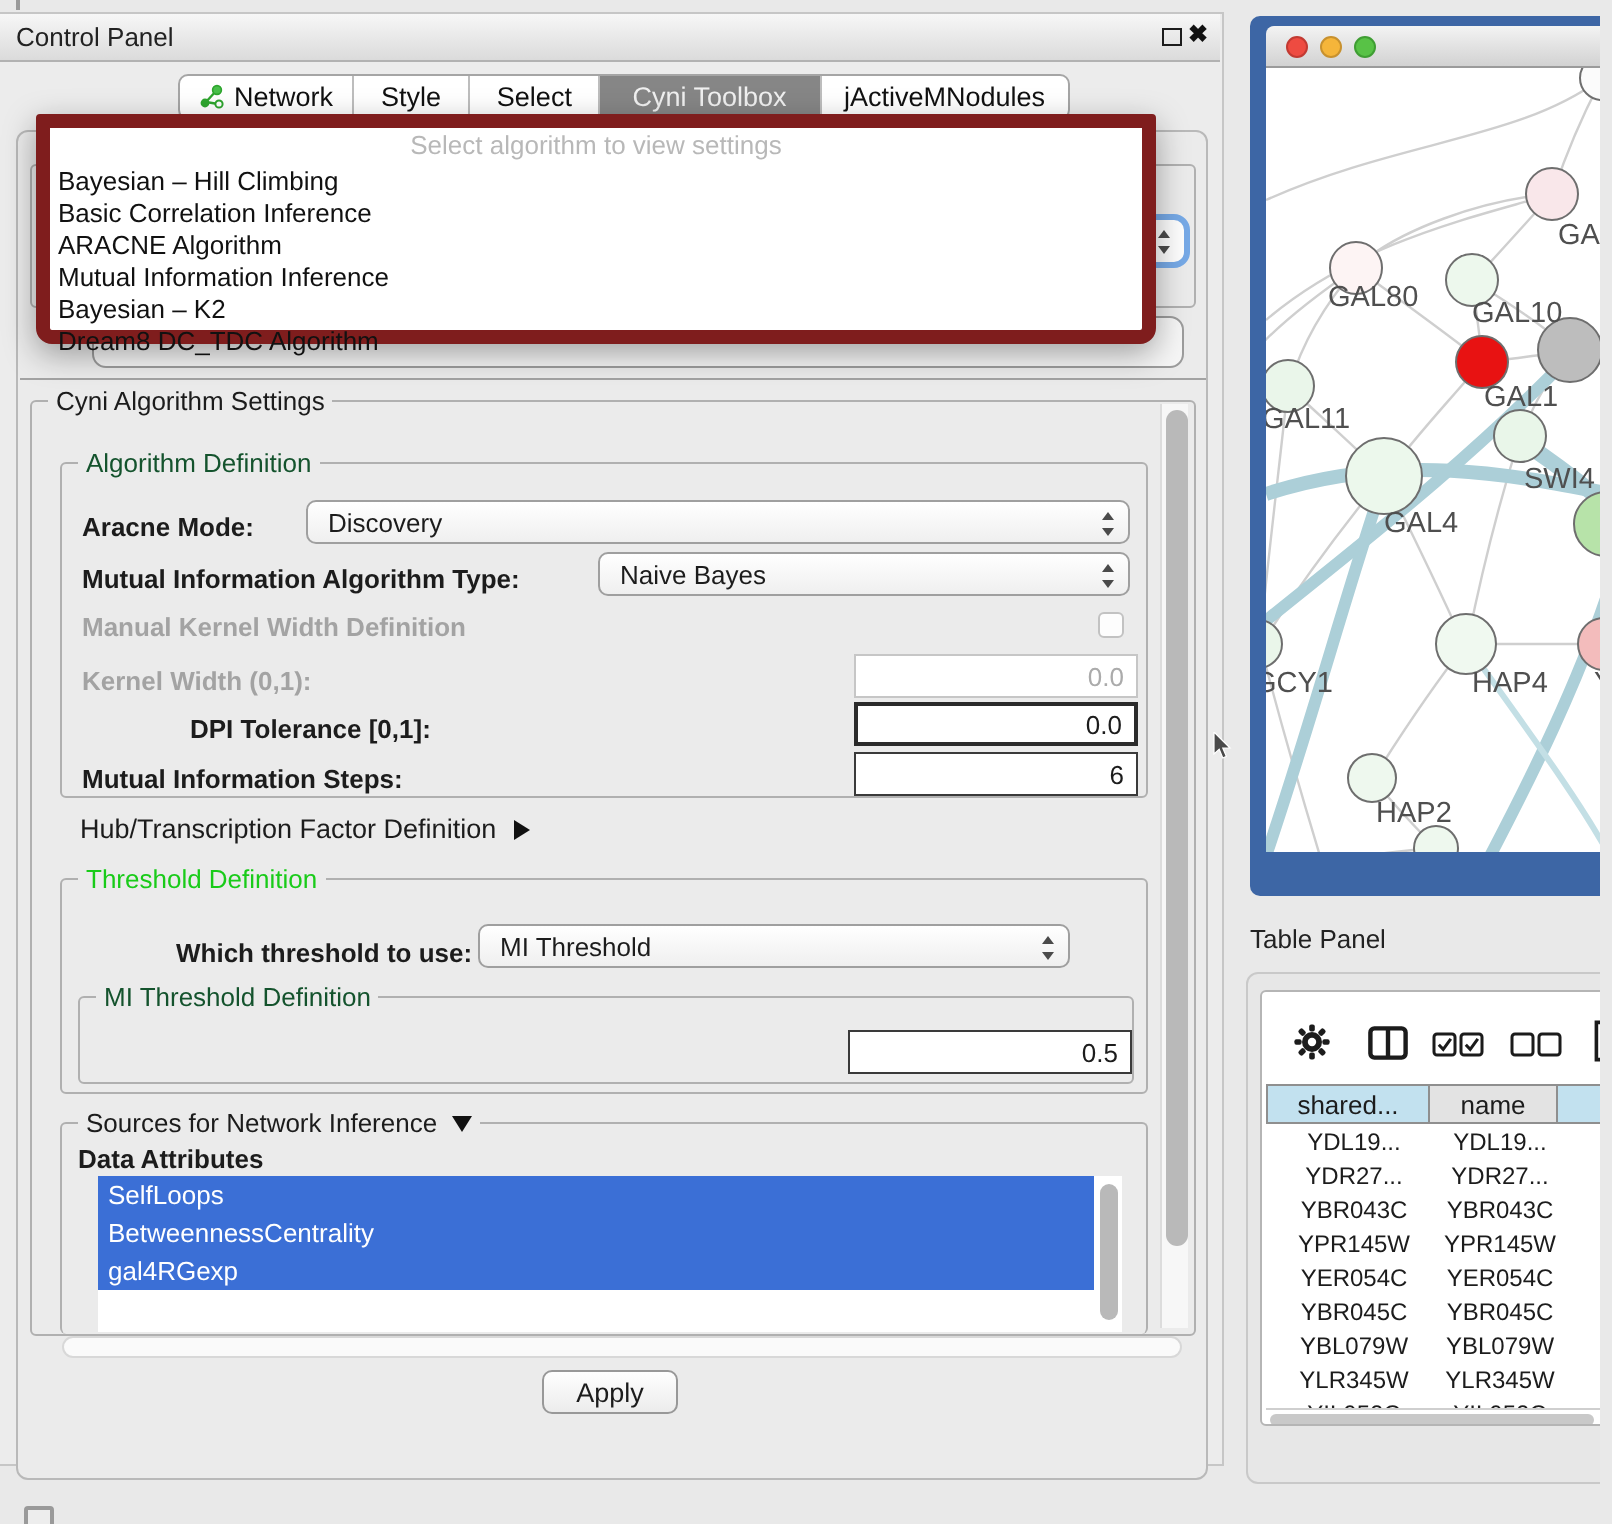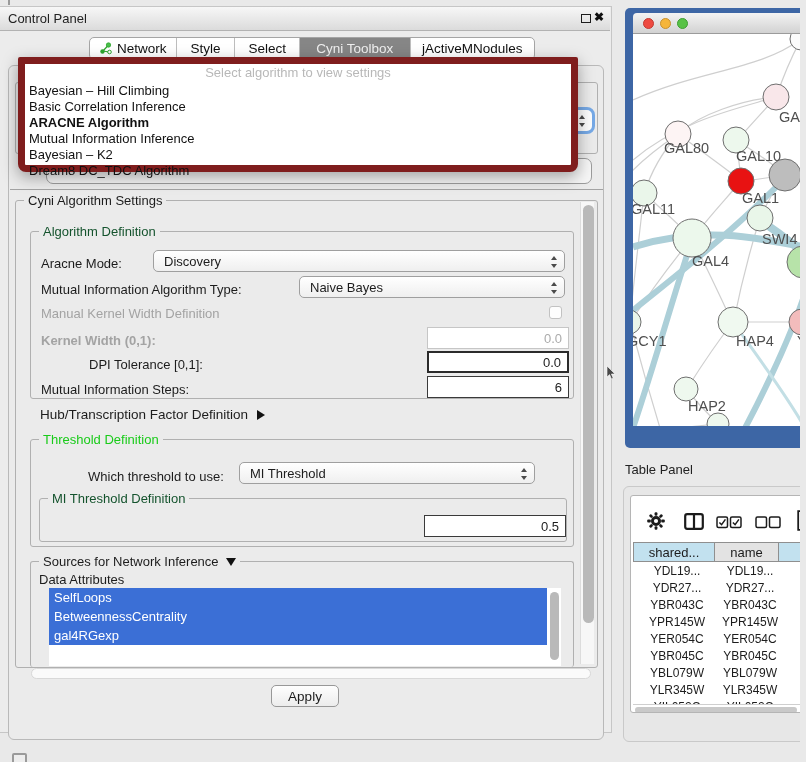--- a/index.html
+++ b/index.html
@@ -21,21 +21,21 @@
   .tab:last-child { border-right:none; }
   .tab.active { background:#868686; color:#f0f0f0; }
 
   .inner-panel { left:8px; top:58px; width:596px; height:675px; background:#ebebeb; border:1px solid #b9b9b9; border-radius:6px; }
 
   .group { position:absolute; border:1px solid #b0b0b0; border-radius:3px; }
   .glabel { position:absolute; top:-8px; left:8px; background:#ebebeb; padding:0 4px; font-size:13px; white-space:nowrap; display:flex; align-items:center; gap:7px; }
   .glabel.blue { color:#14532d; }
   .glabel.green { color:#19cb19; }
 
-  .lbl { position:absolute; font-weight:normal; font-size:13px; white-space:nowrap; }
+  .lbl { position:absolute; font-weight:bold; font-size:13px; white-space:nowrap; }
   .lbl.dis { color:#a3a3a3; }
 
   .combo { position:absolute; background:linear-gradient(#ffffff,#efefef); border:1px solid #9f9f9f; border-radius:5px; height:22px; display:flex; align-items:center; padding:0 22px 0 10px; font-size:13px; }
   .spin { position:absolute; right:6px; top:5px; width:9px; height:12px; display:flex; flex-direction:column; justify-content:space-between; align-items:center; }
   .tri-up { width:0; height:0; border-left:3.5px solid transparent; border-right:3.5px solid transparent; border-bottom:4.5px solid #4a4a4a; }
   .tri-dn { width:0; height:0; border-left:3.5px solid transparent; border-right:3.5px solid transparent; border-top:4.5px solid #4a4a4a; }
   .tri-right { width:0; height:0; border-top:5px solid transparent; border-bottom:5px solid transparent; border-left:8px solid #111; }
   .tri-down { width:0; height:0; border-left:5px solid transparent; border-right:5px solid transparent; border-top:8px solid #111; }
 
   .input { position:absolute; background:#fff; border:1px solid #3a3a3a; height:22px; font-size:13px; display:flex; align-items:center; justify-content:flex-end; padding:0 6px; }
@@ -48,21 +48,21 @@
   .vthumb { position:absolute; background:#b9b9b9; border-radius:6px; }
   .vtrack { position:absolute; background:#f7f7f7; border-left:1px solid #dcdcdc; }
   .hstrip { position:absolute; background:#fafafa; border:1px solid #d8d8d8; border-radius:6px; }
 
   .btn { position:absolute; background:linear-gradient(#fefefe,#ececec); border:1px solid #989898; border-radius:5px; height:22px; display:flex; align-items:center; justify-content:center; font-size:13.5px; }
 
   
   .popup { left:18px; top:57px; width:560px; height:115px; background:#fff; border:7px solid #7f1d1d; border-radius:2px 2px 8px 8px; box-shadow:0 5px 16px rgba(0,0,0,0.35); z-index:30; }
   .pop-placeholder { height:19px; line-height:17px; text-align:center; color:#b8b8b8; font-size:13px; }
   .pop-item { height:16px; line-height:16px; padding-left:4px; font-size:13px; color:#111; white-space:nowrap; }
-  .pop-item.bold { font-weight:bold; }
+  .pop-item.bold { font-weight:normal; }
 
   
   .frag-combo-focus { left:558px; top:41px; width:28px; height:27px; border:3px solid #76a9e6; border-radius:8px; background:#fdfdfd; z-index:2; }
   .frag-combo { left:37px; top:92px; width:546px; height:26px; border:1px solid #9c9c9c; border-radius:7px; background:#f6f6f6; z-index:1; }
   .separator { left:1px; top:123px; width:593px; height:1px; background:#a3a3a3; }
 
   
   .mini-icon { left:12px; top:753px; width:15px; height:12px; border:2px solid #9a9a9a; background:#ededed; border-radius:2px; }
 
   
@@ -172,21 +172,21 @@
           </div>
 
           <div class="lbl dis" style="left:10px; top:74px;">Manual Kernel Width Definition</div>
           <div class="cb" style="left:518px; top:74px;"></div>
 
           <div class="lbl dis" style="left:10px; top:101px; font-weight:bold;">Kernel Width (0,1):</div>
           <div class="input dis" style="left:396px; top:95px; width:142px;">
             <span>0.0</span>
           </div>
 
-          <div class="lbl" style="left:10px; top:125px;padding-left:48px;">DPI Tolerance [0,1]:</div>
+          <div class="lbl" style="left:16px; top:125px;padding-left:48px;">DPI Tolerance [0,1]:</div>
           <div class="input strong" style="left:396px; top:119px; width:142px;">
             <span>0.0</span>
           </div>
 
           <div class="lbl" style="left:10px; top:150px;">Mutual Information Steps:</div>
           <div class="input" style="left:396px; top:144px; width:142px;">
             <span>6</span>
           </div>
         </div>
 

